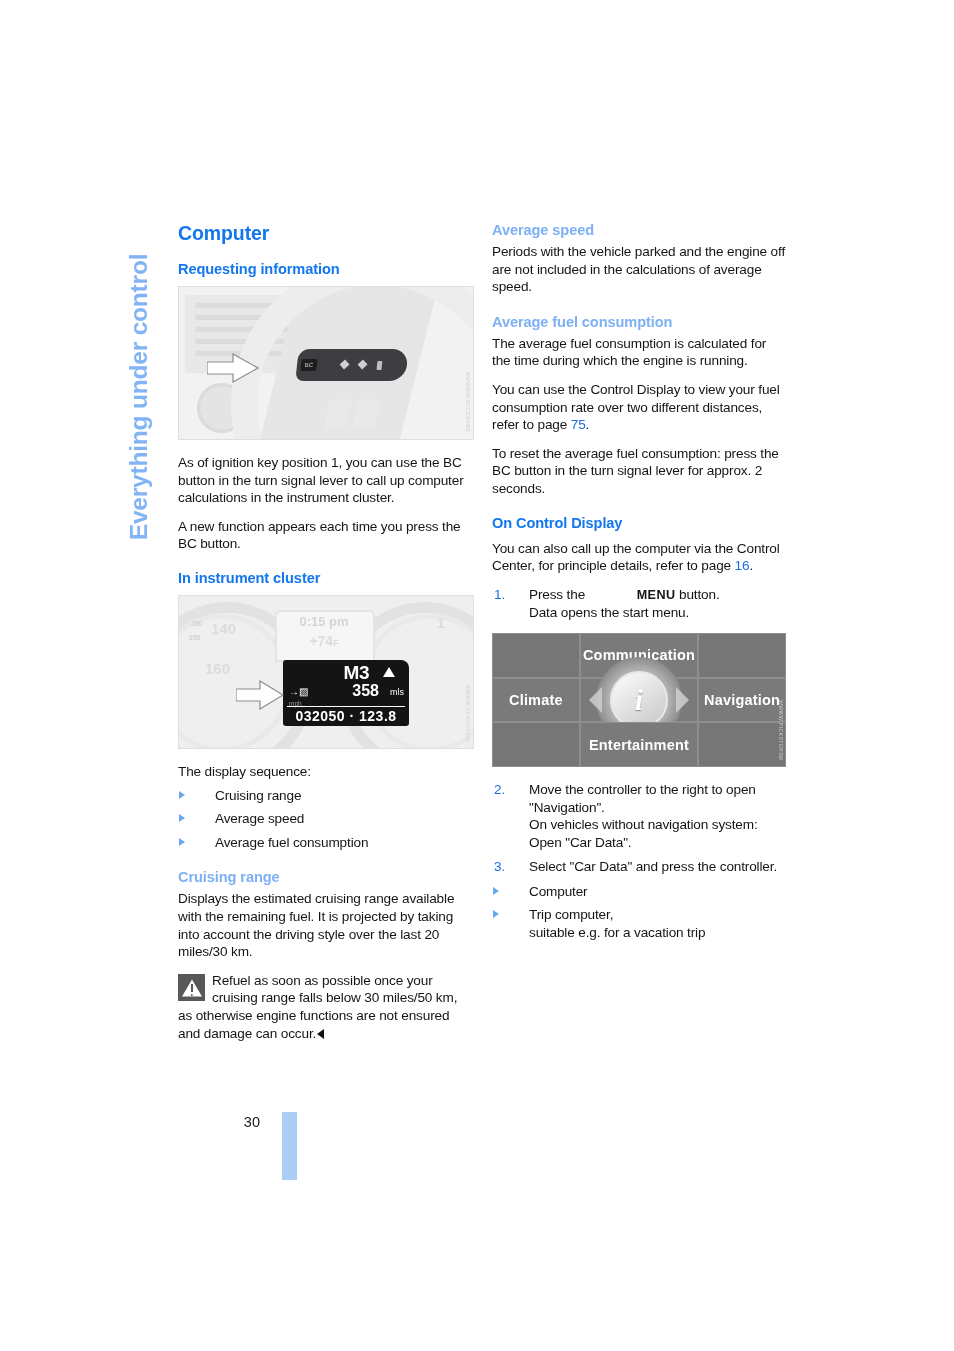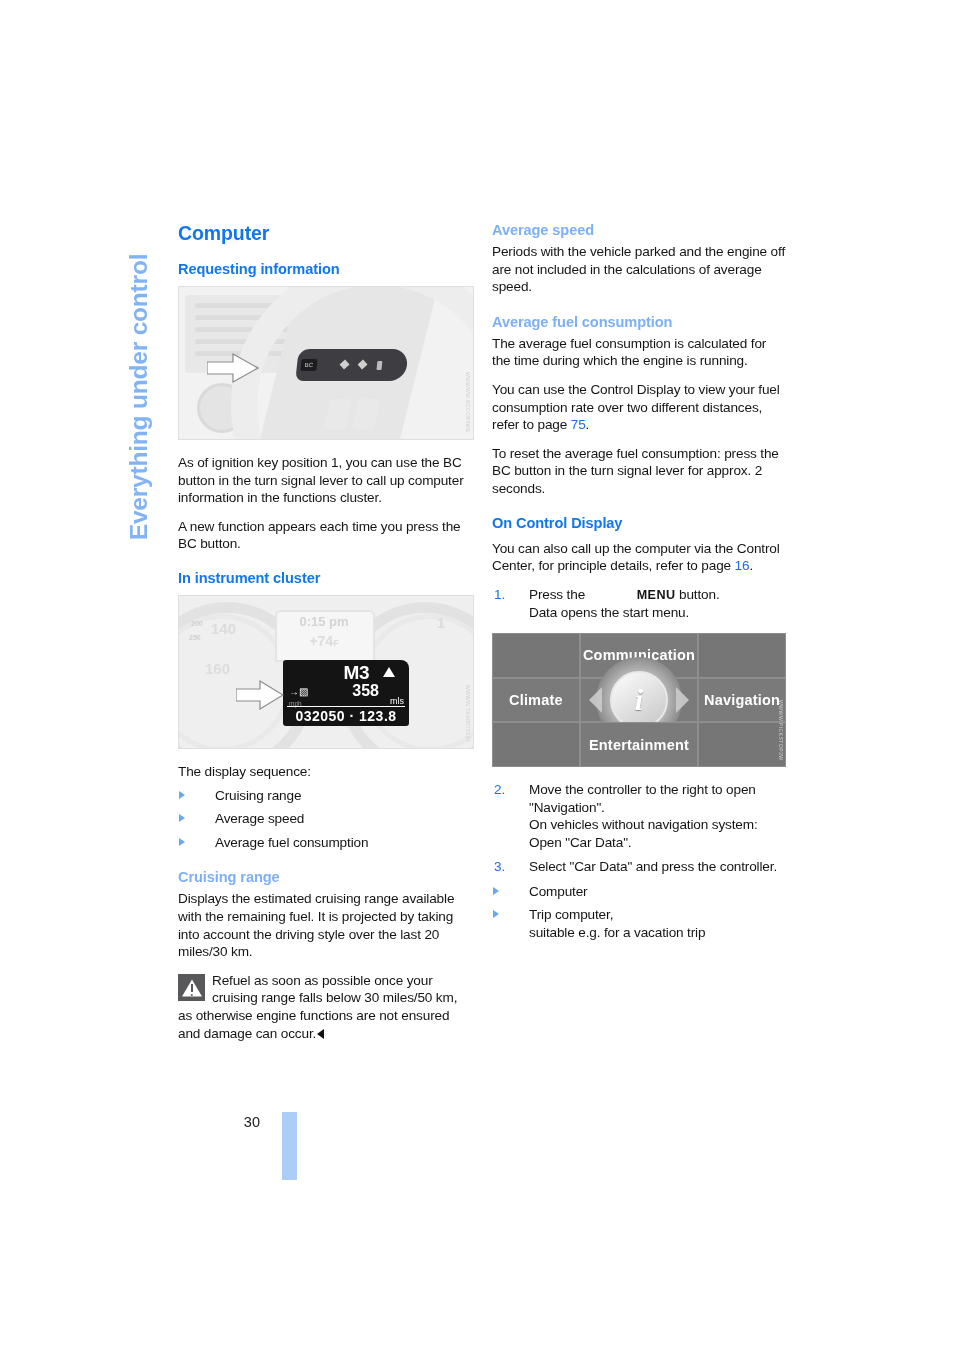--- a/index.html
+++ b/index.html
@@ -292,21 +292,21 @@
     color: #fff;
   }
   .lcd-range {
     position: absolute;
     right: 30px; top: 22px;
     font-size: 16px;
     font-weight: bold;
   }
   .lcd-unit {
     position: absolute;
-    right: 5px; top: 36px;
+    right: 5px; top: 27px;
     font-size: 9px;
   }
   .lcd-mph {
     position: absolute;
     left: 6px; top: 40px;
     font-size: 6.5px;
     color: #9b9b9b;
   }
   .lcd-rule {
     position: absolute;
@@ -502,21 +502,21 @@
         <div class="stalk-glyph" style="left:44px"></div>
         <div class="stalk-glyph" style="left:62px"></div>
         <div class="stalk-glyph" style="left:80px; background:#bdbdbd; transform:none; width:5px; height:9px; border-radius:1px;"></div>
       </div>
       <svg class="lever-arrow" viewBox="0 0 52 30">
         <polygon points="0,9 26,9 26,1 51,15 26,29 26,21 0,21" fill="#ffffff" stroke="#8b8b8b" stroke-width="1.2"></polygon>
       </svg>
       <div class="fig-credit">WWWWW.BCCCB4WE</div>
     </div>
 
-    <p class="body">As of ignition key position 1, you can use the BC button in the turn signal lever to call up computer information in the functions cluster.</p>
+    <p class="body">As of ignition key position 1, you can use the BC button in the turn signal lever to call up computer calculations in the instrument cluster.</p>
     <p class="body">A new function appears each time you press the BC button.</p>
 
     <h2 class="sub-blue" style="margin-top:17px">In instrument cluster</h2>
 
     <div class="figure fig-cluster">
       <div class="cluster-bg"></div>
       <div class="cluster-dial dial-left"></div>
       <div class="cluster-dial dial-left2"></div>
       <div class="cluster-dial dial-right"></div>
       <div class="cluster-dial dial-right2"></div>

